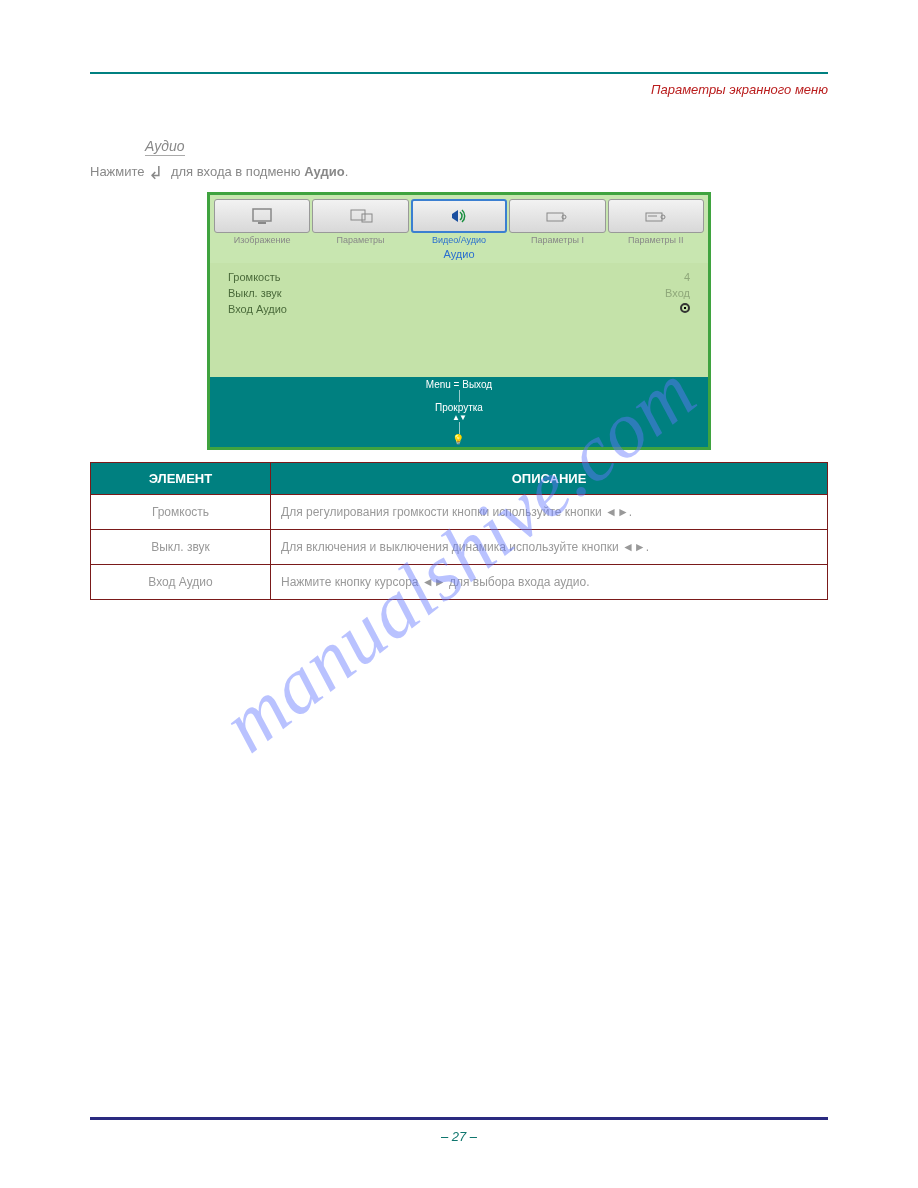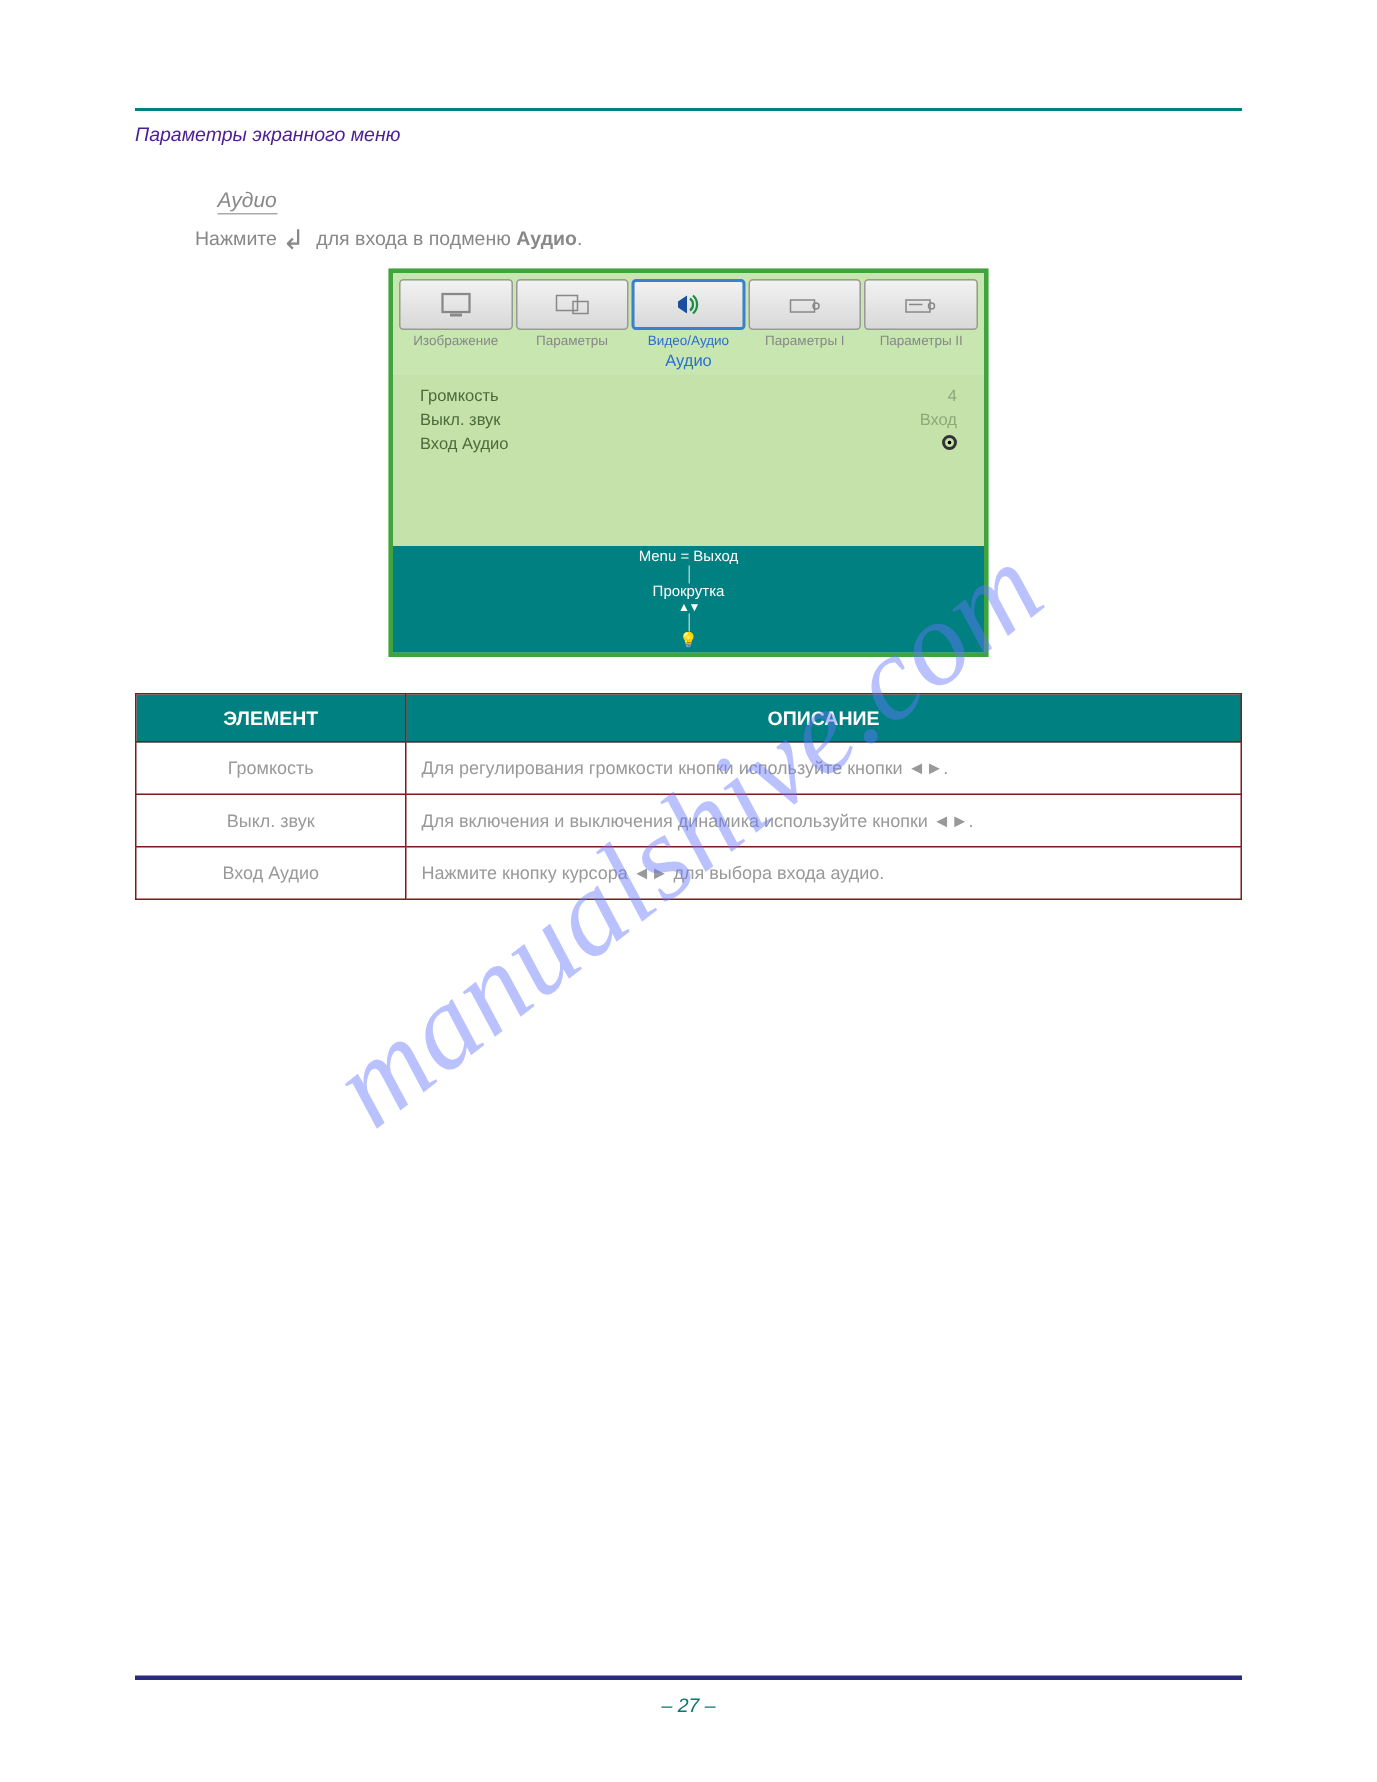--- a/index.html
+++ b/index.html
@@ -1,25 +1,25 @@
 <!DOCTYPE html>
 <html><head>
 <meta charset="utf-8">
 <style>
   * { box-sizing: border-box; margin: 0; padding: 0; }
   body { background: #fff; font-family: Arial, sans-serif; width: 918px; height: 1188px; position: relative; }
   .page { padding: 72px 90px 60px 90px; position: relative; }
   .teal-line { border: none; border-top: 2px solid #008080; margin-bottom: 8px; }
-  .header-right { font-style: italic; color: #4c1d95; font-size: 13px; margin-bottom: 28px; }
+  .header-right { text-align: right; font-style: italic; color: #b91c1c; font-size: 13px; margin-bottom: 40px; }
   .audio-head { font-size: 14px; font-style: italic; color: #888; border-bottom: 1px solid #aaa; display: inline-block; padding-bottom: 1px; margin-left: 55px; margin-bottom: 6px; }
-  .instr { font-size: 13px; color: #888; margin-left: 40px; margin-bottom: 8px; }
+  .instr { font-size: 13px; color: #888; margin-bottom: 8px; }
   .enter-icon { display: inline-block; font-size: 18px; vertical-align: middle; margin-right: 4px; }
 
   
-  .osd { width: 400px; margin: 0 auto 24px auto; border: 3px solid #3fa33f; background: #c8e6b0; font-size: 11px; position: relative; }
+  .osd { width: 504px; margin: 0 auto 12px auto; border: 3px solid #3fa33f; background: #c8e6b0; font-size: 11px; position: relative; }
   .osd-tabs { display: flex; background: #c8e6b0; padding: 4px 4px 0 4px; gap: 2px; }
   .tab { flex: 1; text-align: center; }
   .tab-btn { background: linear-gradient(#f2f2f2,#d8d8d8); border: 1px solid #999; border-radius: 3px; height: 34px; display: flex; align-items: center; justify-content: center; margin-bottom: 2px; }
   .tab-btn.active { border: 2px solid #3b7fd1; }
   .tab-label { font-size: 9px; color: #888; }
   .tab-label.active { color: #2a6fcf; }
   .osd-title { text-align: center; color: #2a6fcf; font-size: 11px; padding: 3px 0; }
   .osd-body { background: #c4e2a9; padding: 6px 18px 60px 18px; position: relative; }
   .osd-row { display: flex; justify-content: space-between; padding: 2px 0; color: #4a6a3a; font-size: 11px; }
   .osd-row .val { color: #8fa87a; }

